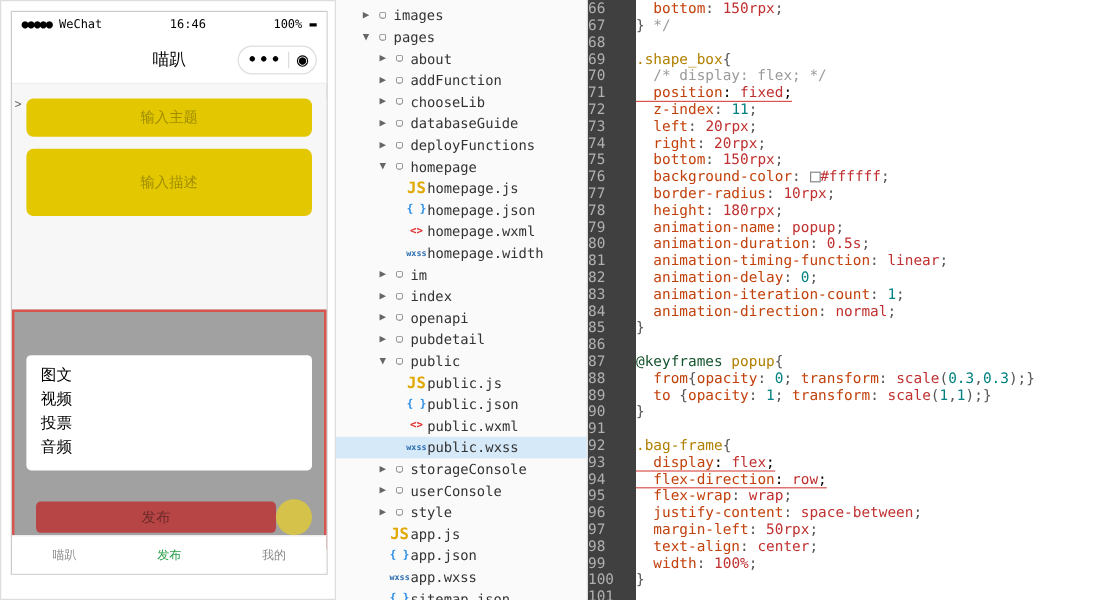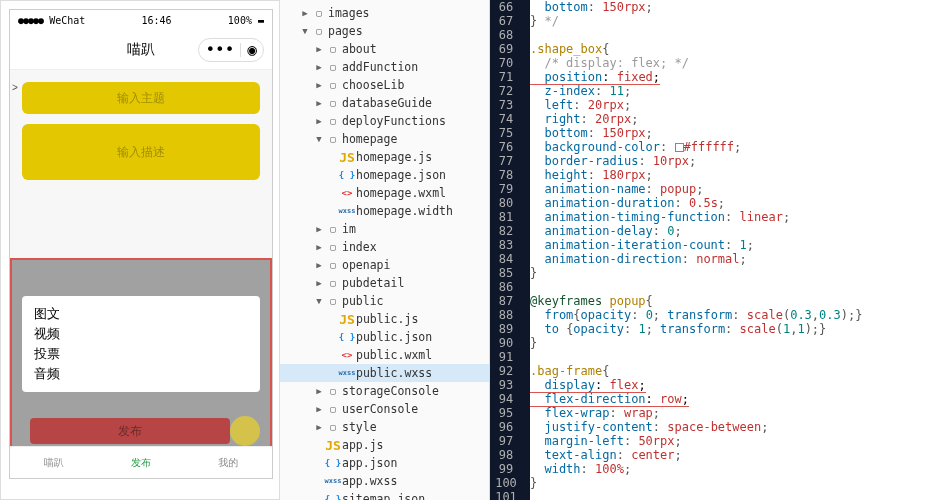--- a/index.html
+++ b/index.html
@@ -34,25 +34,25 @@
 .tree-arrow { width: 10px; text-align: center; color: #666; font-size: 9px; }
 .tree-icon { width: 18px; text-align: center; font-size: 9px; }
 .ic-folder { color: #555; }
 .ic-js { color: #e0a800; font-weight: bold; font-size: 13px; }
 .ic-json { color: #1e88e5; font-weight: bold; font-size: 9px; }
 .ic-wxml { color: #e03030; font-weight: bold; font-size: 9px; }
 .ic-wxss { color: #2a6db0; font-weight: bold; font-size: 7px; }
 
 
 .editor { flex: 1; background: #fff; display: flex; font-size: 12px; line-height: 14px; overflow: hidden; }
-.gutter { width: 40px; text-align: center; padding-right: 8px; color: #b0b0b0; background: #0f172a; }
+.gutter { width: 40px; text-align: left; padding-right: 8px; color: #b0b0b0; background: #404040; }
 .code { flex: 1; white-space: pre; }
 .tok-comment { color: #9a9a9a; }
 .tok-sel { color: #b08000; }
-.tok-prop { color: #0369a1; }
+.tok-prop { color: #c2410c; }
 .tok-val { color: #c03030; }
 .tok-num { color: #008080; }
 .tok-kw { color: #14532d; }
 .tok-punc { color: #555; }
 .red-underline { border-bottom: 1.5px solid #d9534f; padding-bottom: 0; }
 .swatch { display: inline-block; width: 9px; height: 9px; border: 1px solid #888; vertical-align: middle; background: #fff; }
 </style>
 </head>
 <body>
 

